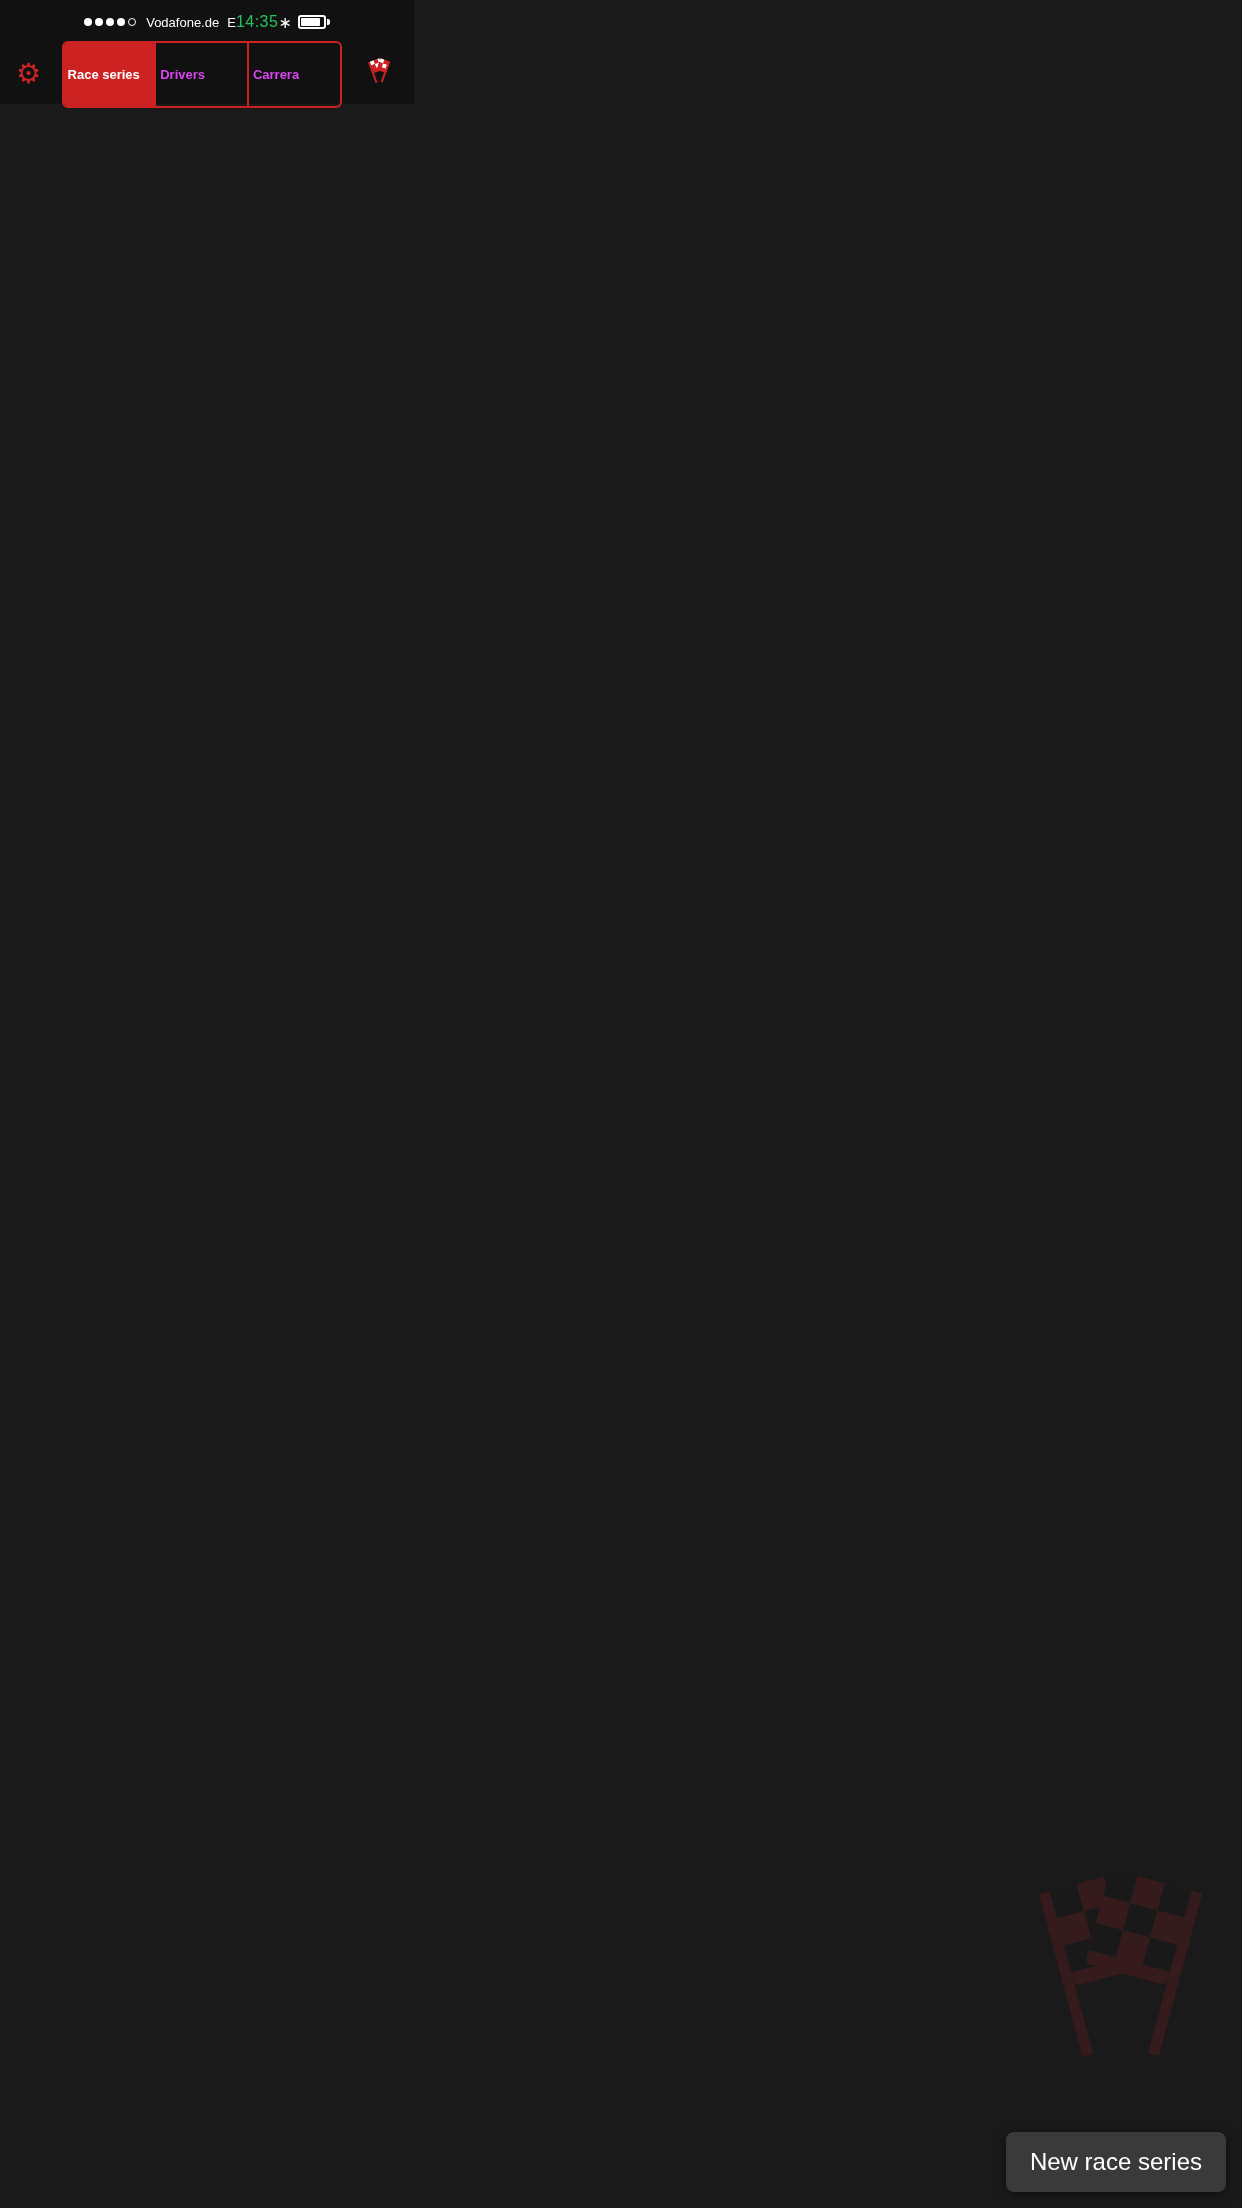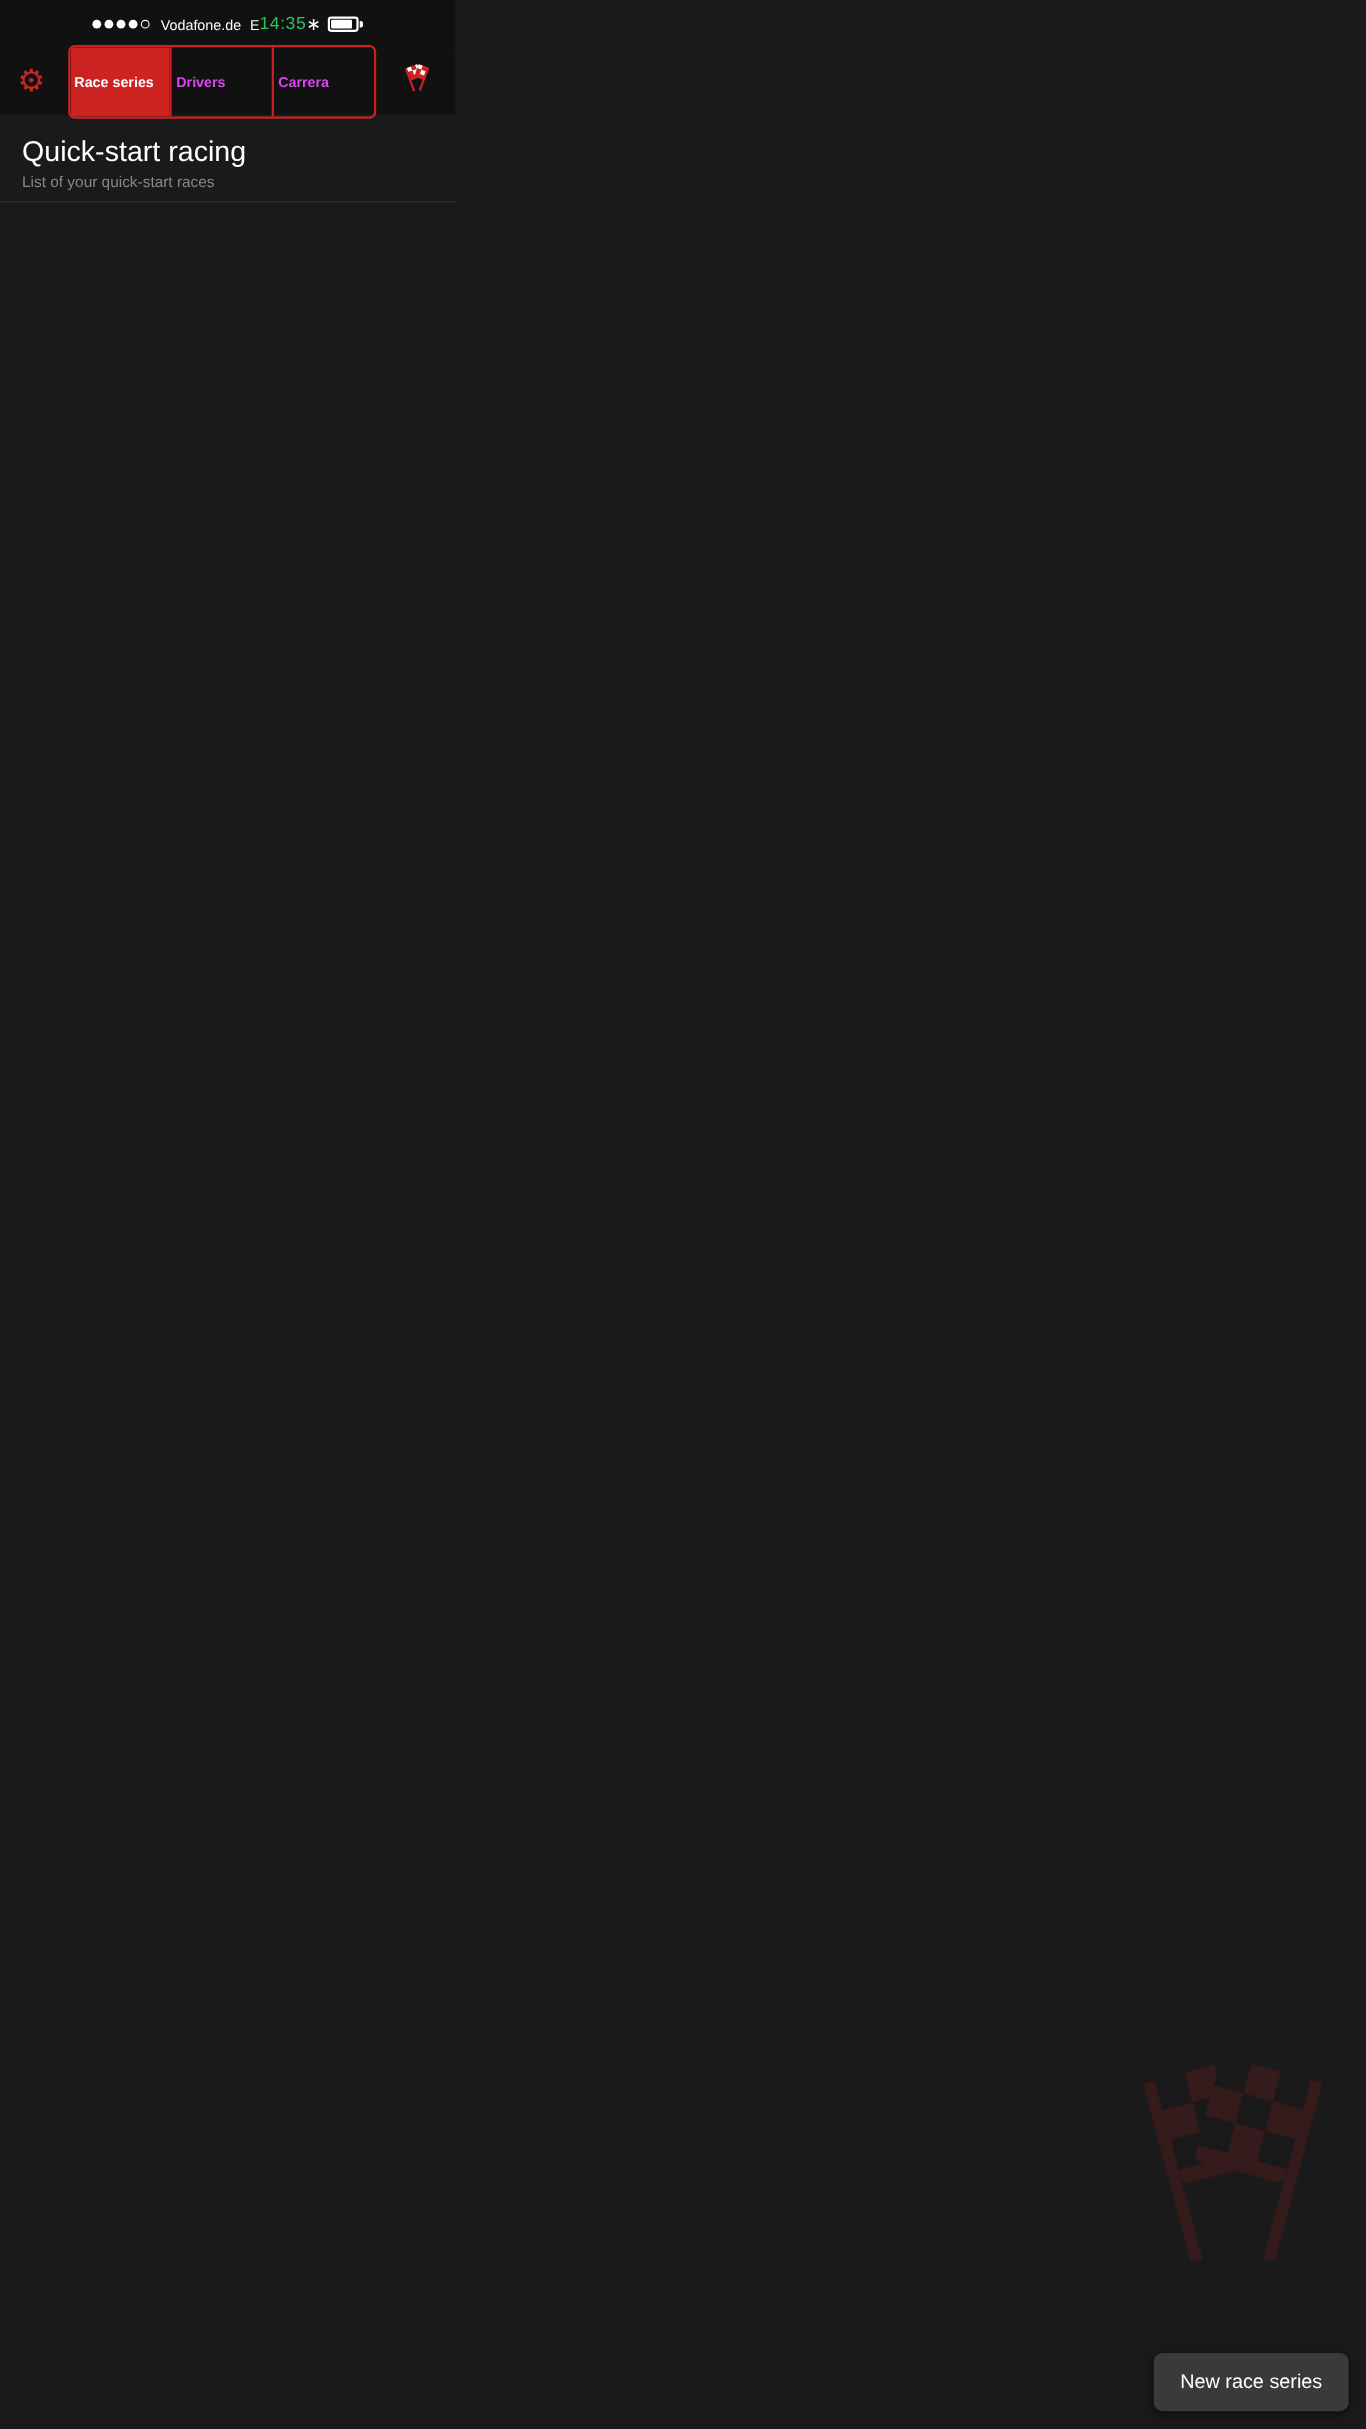--- a/index.html
+++ b/index.html
@@ -287,21 +287,21 @@
     
     .new-race-btn {
       position: fixed;
       bottom: 16px;
       right: 16px;
       background-color: #3a3a3a;
       color: #ffffff;
       border: none;
       border-radius: 8px;
       padding: 16px 24px;
-      font-size: 18px;
+      font-size: 24px;
       font-weight: 500;
       cursor: pointer;
       z-index: 10;
       box-shadow: 0 2px 8px rgba(0,0,0,0.5);
     }
 
     
     .content-area {
       position: relative;
       padding-bottom: 80px;
@@ -373,24 +373,20 @@
         <rect x="18" y="6" width="4" height="4" fill="#cc2222"></rect>
         <rect x="14" y="10" width="4" height="4" fill="#cc2222"></rect>
         <rect x="18" y="10" width="4" height="4" fill="#ffffff"></rect>
       </g>
     </svg>
   </button>
 </div>
 
 <div class="content-area">
 
-  <div class="page-header">
-    <h1 class="page-title">Quick-start racing</h1>
-    <p class="page-subtitle">List of your quick-start races</p>
-  </div>
 
 
   <div class="watermark-container">
     <svg viewBox="0 0 200 200" xmlns="http://www.w3.org/2000/svg">
       <g transform="rotate(-15, 100, 100)">
         <rect x="60" y="20" width="8" height="120" fill="#cc2222"></rect>
         <rect x="68" y="20" width="60" height="70" fill="#cc2222" rx="4"></rect>
         <rect x="68" y="20" width="20" height="20" fill="#1a1a1a"></rect>
         <rect x="88" y="20" width="20" height="20" fill="#cc2222"></rect>
         <rect x="108" y="20" width="20" height="20" fill="#1a1a1a"></rect>

